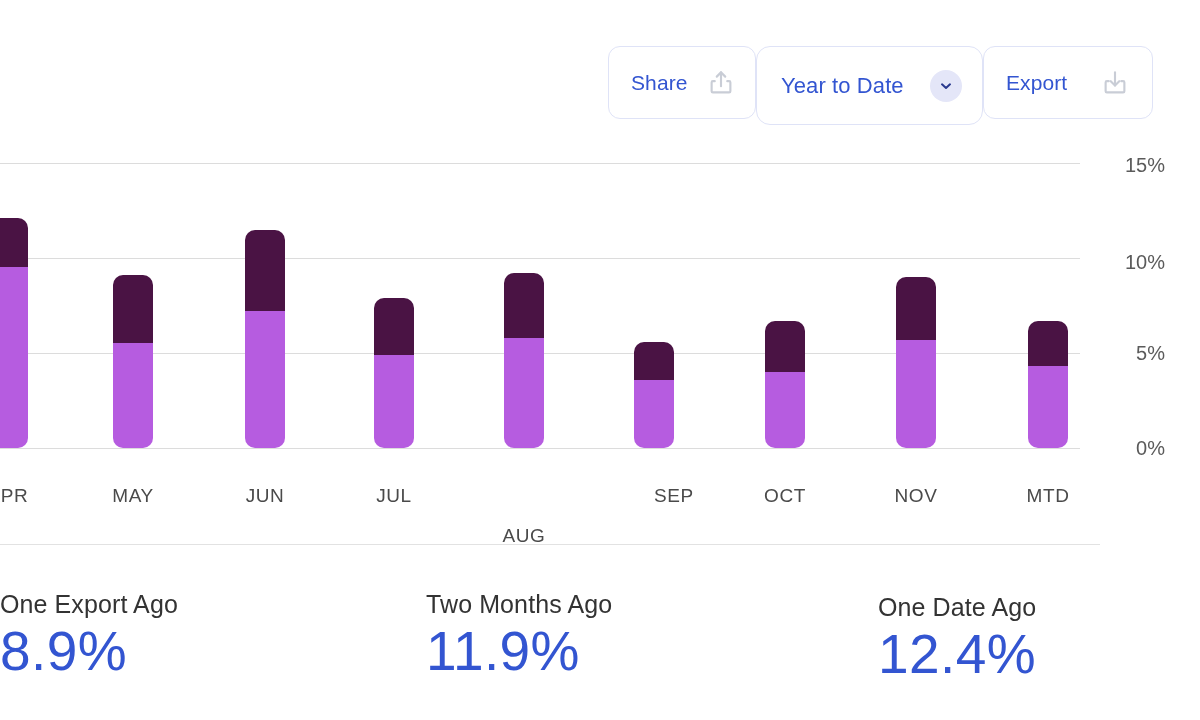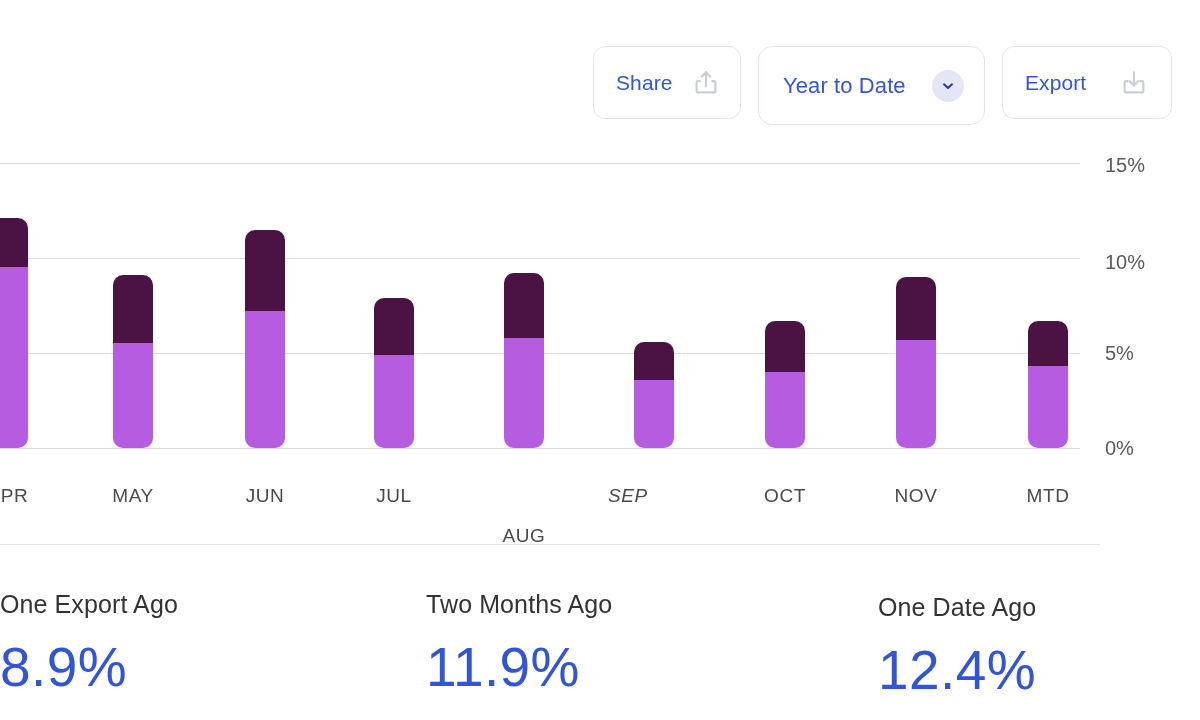--- a/index.html
+++ b/index.html
@@ -6,22 +6,22 @@
   html, body {
     width: 1200px; height: 720px;
     background: #ffffff;
     font-family: "Liberation Sans", sans-serif;
     overflow: hidden;
   }
   #app { position: relative; width: 1200px; height: 720px; background: #fff; }
 
   
   .toolbar {
-    position: absolute; top: 46px; right: 28px;
-    display: flex; align-items: flex-start; gap: 17px;
+    position: absolute; top: 46px; right: 47px;
+    display: flex; align-items: flex-start; gap: 0;
   }
   .tb-btn {
     display: flex; align-items: center; justify-content: space-between;
     border: 1.5px solid #dfe3f7; border-radius: 12px;
     background: #fff; cursor: pointer;
     height: 73px; padding: 0 22px;
     gap: 18px;
   }
   .tb-btn .lbl {
     color: #3355d1; font-size: 21px; letter-spacing: .1px; white-space: nowrap;
@@ -53,40 +53,40 @@
     background: #4a1344; border-radius: 10px 10px 0 0;
   }
   .bar .seg-bottom {
     position: absolute; left: 0; width: 100%;
     background: #b65ce0; border-radius: 0 0 10px 10px;
   }
   .bar.clipped { border-radius: 0; }
 
   .ylabels { position: absolute; left: 1105px; top: 0; width: 80px; height: 340px; }
   .ylabel {
-    position: absolute; left: 0; width: 60px; text-align: left;
+    position: absolute; left: 0; width: 60px; text-align: right;
     color: #5b5b5b; font-size: 20px;
   }
 
   .xlabels { position: absolute; left: 0; top: 345px; width: 1100px; height: 40px; }
   .xlabel {
     position: absolute; text-align: center; color: #4a4a4a; font-size: 19px;
     letter-spacing: .6px; width: 120px;
   }
 
   .axis-rule {
     position: absolute; left: 0; top: 404px; width: 1100px; height: 1px; background: #e2e2e2;
   }
 
   
   .stats { position: absolute; left: 0; top: 590px; width: 1200px; height: 130px; }
   .stat { position: absolute; top: 0; }
   .stat .stat-label { color: #333333; font-size: 25px; letter-spacing: .1px; white-space: nowrap; }
   .stat .stat-value {
-    color: #3355d1; font-size: 55px; font-weight: 400; margin-top: 16px;
+    color: #3355d1; font-size: 55px; font-weight: 400; 
     letter-spacing: .4px; white-space: nowrap;
   }
   .stat-0 { left: 0; }
   .stat-1 { left: 426px; }
   .stat-2 { left: 878px; top: 3px; }
 </style>
 </head>
 <body>
 
 <div id="app">
@@ -178,21 +178,21 @@
       <div class="ylabel" style="top:202px">5%</div>
       <div class="ylabel" style="top:297px">0%</div>
     </div>
 
     <div class="xlabels" id="xlabels">
         <div class="xlabel" style="left: -52px;">APR</div>
         <div class="xlabel" style="left: 73px;">MAY</div>
         <div class="xlabel" style="left: 205px;">JUN</div>
         <div class="xlabel" style="left: 334px;">JUL</div>
         <div class="xlabel" style="left: 464px; margin-top: 40px;">AUG</div>
-        <div class="xlabel" style="left: 568px; font-style: italic;">SEP</div>
+        <div class="xlabel" style="left: 614px;">SEP</div>
         <div class="xlabel" style="left: 725px;">OCT</div>
         <div class="xlabel" style="left: 856px;">NOV</div>
         <div class="xlabel" style="left: 988px;">MTD</div>
       </div>
     <div class="axis-rule"></div>
   </div>
 
   <div class="stats">
     <div class="stat stat-0">
       <div class="stat-label">One Export Ago</div>

